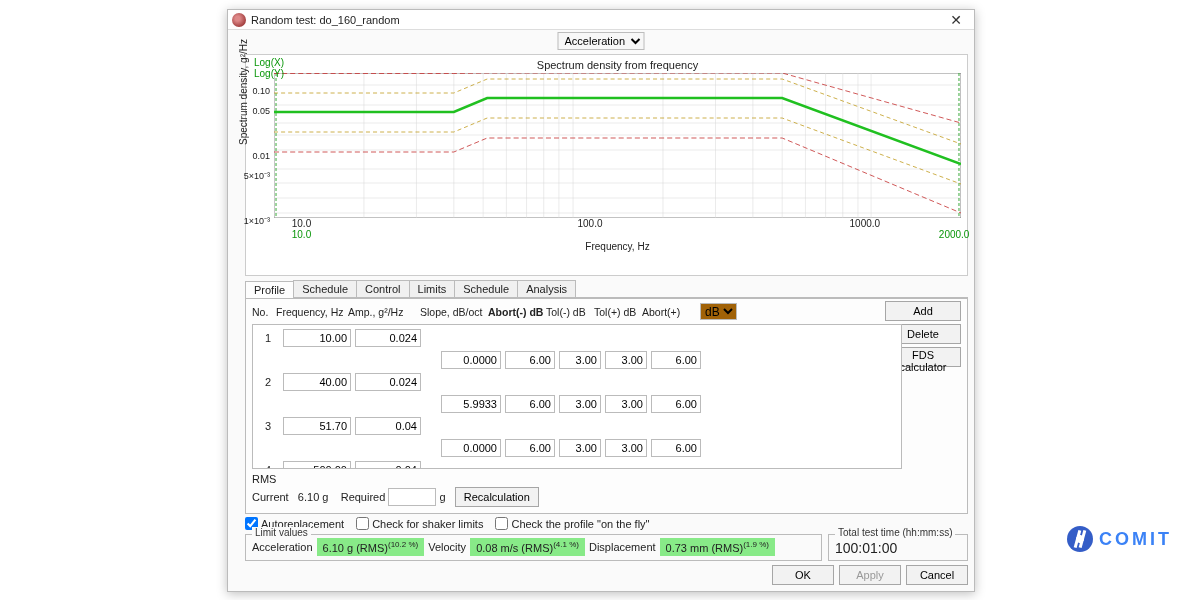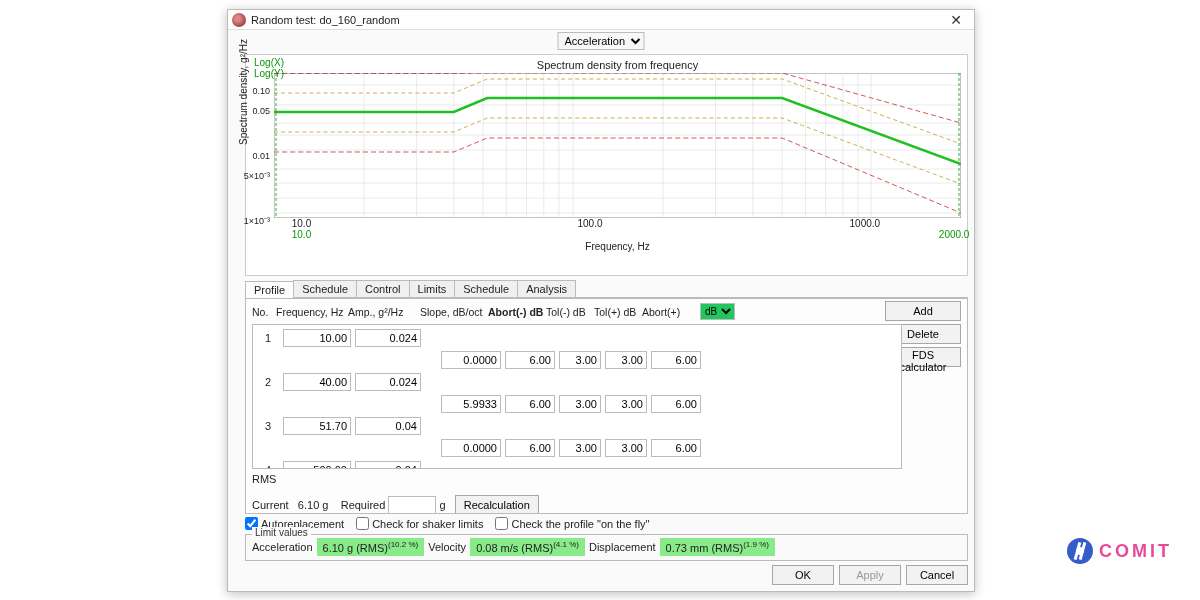--- a/index.html
+++ b/index.html
@@ -111,21 +111,21 @@
   .col-head { font-size:10.5px; padding-bottom:4px; display:flex; align-items:center; gap:2px;}
   .col-head span{display:inline-block;}
   .ch-no{width:22px;}
   .ch-freq{width:70px;}
   .ch-amp{width:70px;}
   .ch-slope{width:66px;}
   .ch-ab-m{width:56px;font-weight:bold;}
   .ch-tol-m{width:46px;}
   .ch-tol-p{width:46px;}
   .ch-ab-p{width:56px;}
-  select.db{font-size:10px;height:17px;border:1px solid #bbb;background:#22c55e;}
+  select.db{font-size:12px;height:17px;border:1px solid #bbb;background:#a16207;}
 
   .tbl {
     border:1px solid #bbb;
     height:145px;
     overflow-y:auto;
     background:#fff;
     padding:2px 4px;
     position:relative;
   }
   .row-break { display:flex; align-items:center; gap:4px; height:22px;}
@@ -135,21 +135,21 @@
     height:18px; font-size:11px; text-align:right; padding:0 3px;
     border:1px solid #bbb; background:#fff;
   }
   .w-freq{width:68px;}
   .w-amp{width:66px;}
   .w-slope{width:60px; margin-left:16px;}
   .w-ab{width:50px;}
   .w-tol{width:42px;}
 
   .rms-row { margin-top:4px; font-size:11px; display:flex; align-items:center; gap:6px;}
-  .rms-row .rms-lbl{margin-bottom:10px;}
+  .rms-row .rms-lbl{margin-bottom:2px;}
   .rms-row input{height:18px;width:48px;border:1px solid #bbb;text-align:right;padding:0 3px;font-size:11px;}
   .btn {
     height:20px; padding:1px 8px; font-size:11px;
     border:1px solid #a6a6a6; background:#f2f2f2; cursor:pointer;
   }
   .right-btns { position:absolute; right:6px; top:2px; width:76px; display:flex; flex-direction:column; gap:3px;}
   .right-btns .btn{width:100%;}
 
   .check-row { margin-top:3px; font-size:11px; display:flex; gap:12px; align-items:center;}
   .check-row label{display:flex;align-items:center;gap:3px;}
@@ -164,21 +164,21 @@
   .lbox sup{font-size:8px;}
   .ttime{width:140px;}
   .ttime .tval{font-size:14px;margin-top:2px;}
 
   
   .footer { margin-top:4px; display:flex; justify-content:flex-end; gap:5px;}
   .footer .btn { width:62px; }
   .btn.disabled { color:#999; }
 
   
-  .brand { position:absolute; right:28px; bottom:36px; display:flex; align-items:center; gap:6px; color:#ec4899; font-weight:700; font-size:18px; letter-spacing:3px;}
+  .brand { position:absolute; right:28px; bottom:48px; display:flex; align-items:center; gap:6px; color:#3b82f6; font-weight:700; font-size:18px; letter-spacing:3px;}
   .brand .mark{
     width:26px;height:26px;border-radius:50%;
     background: radial-gradient(circle,#fff 20%,#345dc7 22%,#345dc7 100%);
     position:relative;
   }
   .brand .mark::before,.brand .mark::after{
     content:"";position:absolute;top:4px;bottom:4px;width:3px;background:#fff;transform-origin:center;
   }
   .brand .mark::before{left:9px;transform:rotate(15deg);}
   .brand .mark::after{left:14px;transform:rotate(15deg);}
@@ -382,20 +382,24 @@
           <span>Velocity</span>
           <span class="lbox">
             <span>0.08 m/s (RMS)</span><sup>(4.1 %)</sup>
           </span>
           <span>Displacement</span>
           <span class="lbox">
             <span>0.73 mm (RMS)</span><sup>(1.9 %)</sup>
           </span>
         </div>
       </div>
+      <div class="fieldset ttime">
+        <span class="legend">Total test time  (hh:mm:ss)</span>
+        <div class="tval">100:01:00</div>
+      </div>
     </div>
 
     <div class="footer">
       <button class="btn">OK</button>
       <button class="btn disabled">Apply</button>
       <button class="btn">Cancel</button>
     </div>
 
   </div>
 </div>

